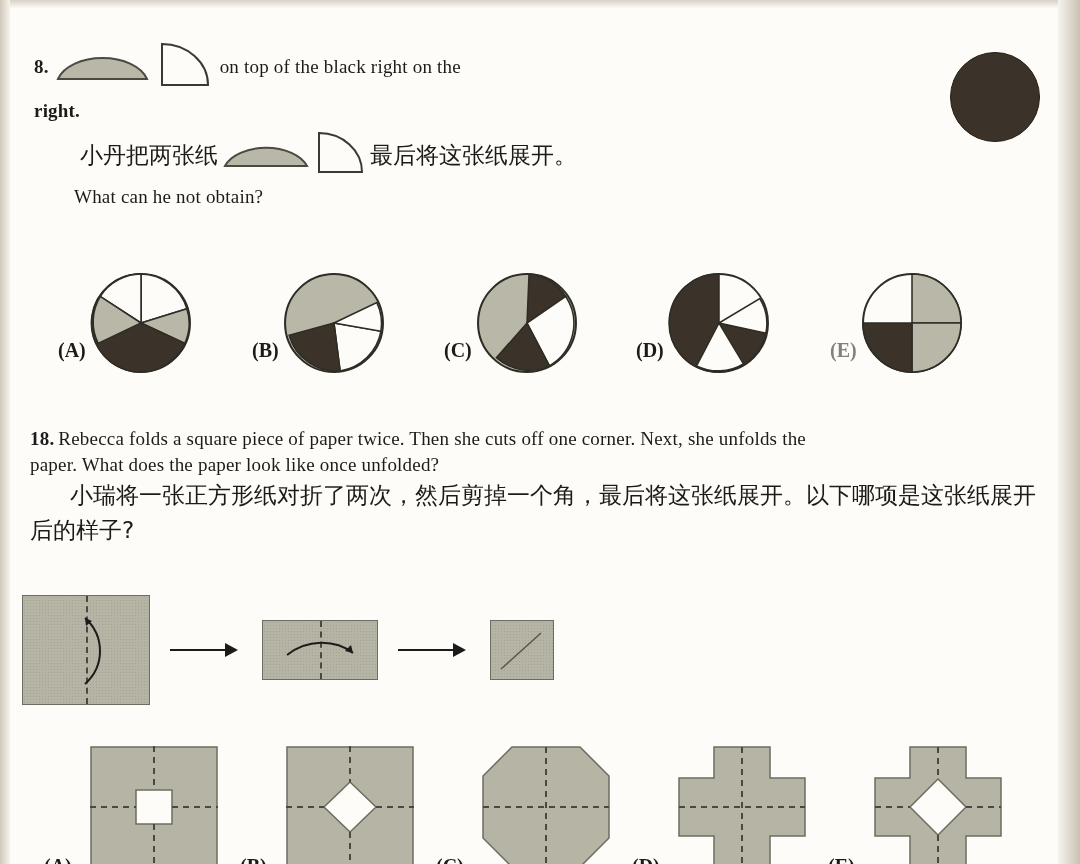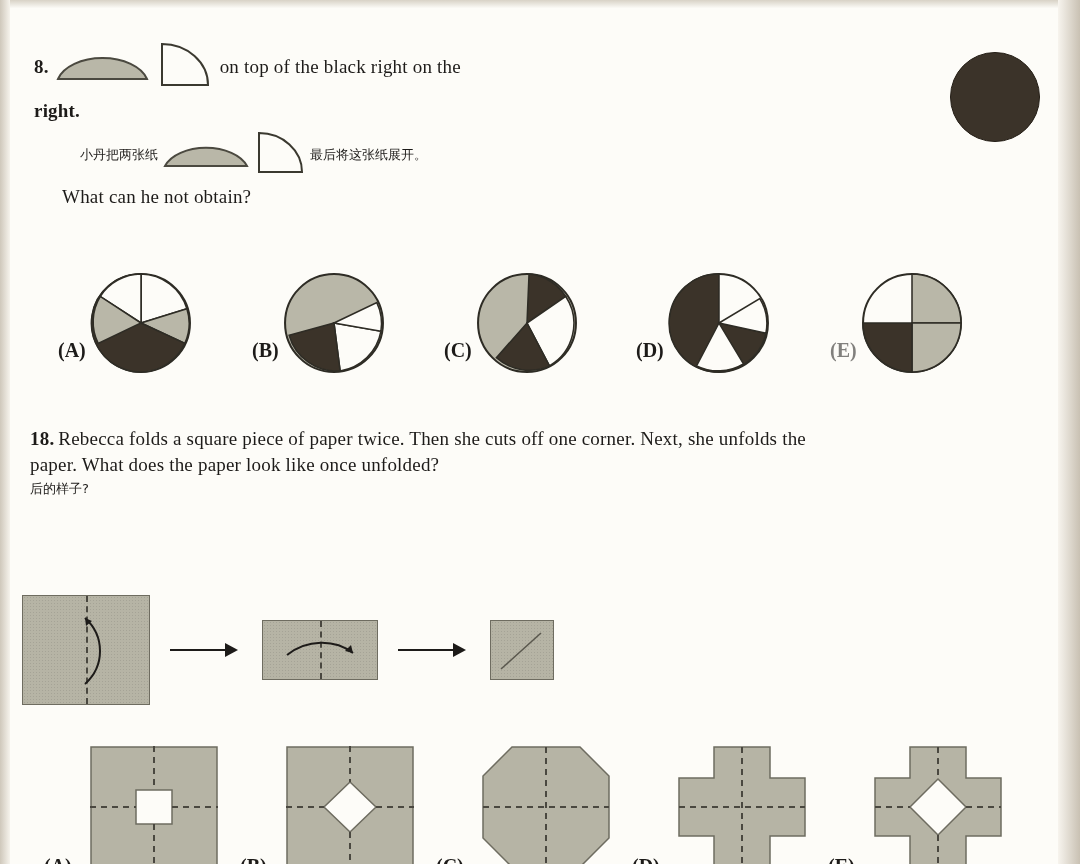--- a/index.html
+++ b/index.html
@@ -42,21 +42,21 @@
   .qnum {
     font-weight: bold;
   }
   .en {
     font-family: "Liberation Serif", serif;
     font-size: 19px;
     letter-spacing: 0.2px;
   }
   .cn {
     font-family: "DejaVu Sans", sans-serif;
-    font-size: 13px;
+    font-size: 23px;
   }
 
   
   #q8 {
     left: 34px;
     top: 40px;
     width: 1000px;
   }
   #q8 .line1 {
     display: flex;
@@ -70,21 +70,21 @@
   }
   #q8 .cnline {
     margin-left: 46px;
     margin-top: 8px;
     display: flex;
     align-items: center;
     gap: 4px;
     white-space: nowrap;
   }
   #q8 .sub {
-    margin-left: 28px;
+    margin-left: 40px;
     margin-top: 6px;
   }
 
   .halfdisk {
     display: inline-block;
     vertical-align: middle;
   }
   .quarter {
     display: inline-block;
     vertical-align: middle;
@@ -305,20 +305,21 @@
       </svg>
     </div>
   </div>
 
   <div class="q" id="q18">
     <div class="l">
       <span class="qnum en">18.</span>
       <span class="en">Rebecca folds a square piece of paper twice. Then she cuts off one corner. Next, she unfolds the</span>
     </div>
     <div class="l en">paper. What does the paper look like once unfolded?</div>
+    <div class="l cn indent">小瑞将一张正方形纸对折了两次，然后剪掉一个角，最后将这张纸展开。以下哪项是这张纸展开</div>
     <div class="l cn">后的样子?</div>
   </div>
 
   <div class="foldrow">
     <div class="paper tex" style="width:126px;height:108px;">
       <div class="dash-v" style="left:50%;"></div>
       <svg width="126" height="108" viewBox="0 0 126 108" style="position:absolute;left:0;top:0;">
         <path d="M62 22 C 82 40 82 70 62 88" fill="none" stroke="#1d1b19" stroke-width="2"></path>
         <path d="M62 22 l 7 3 l -6 5 z" fill="#1d1b19"></path>
       </svg>

